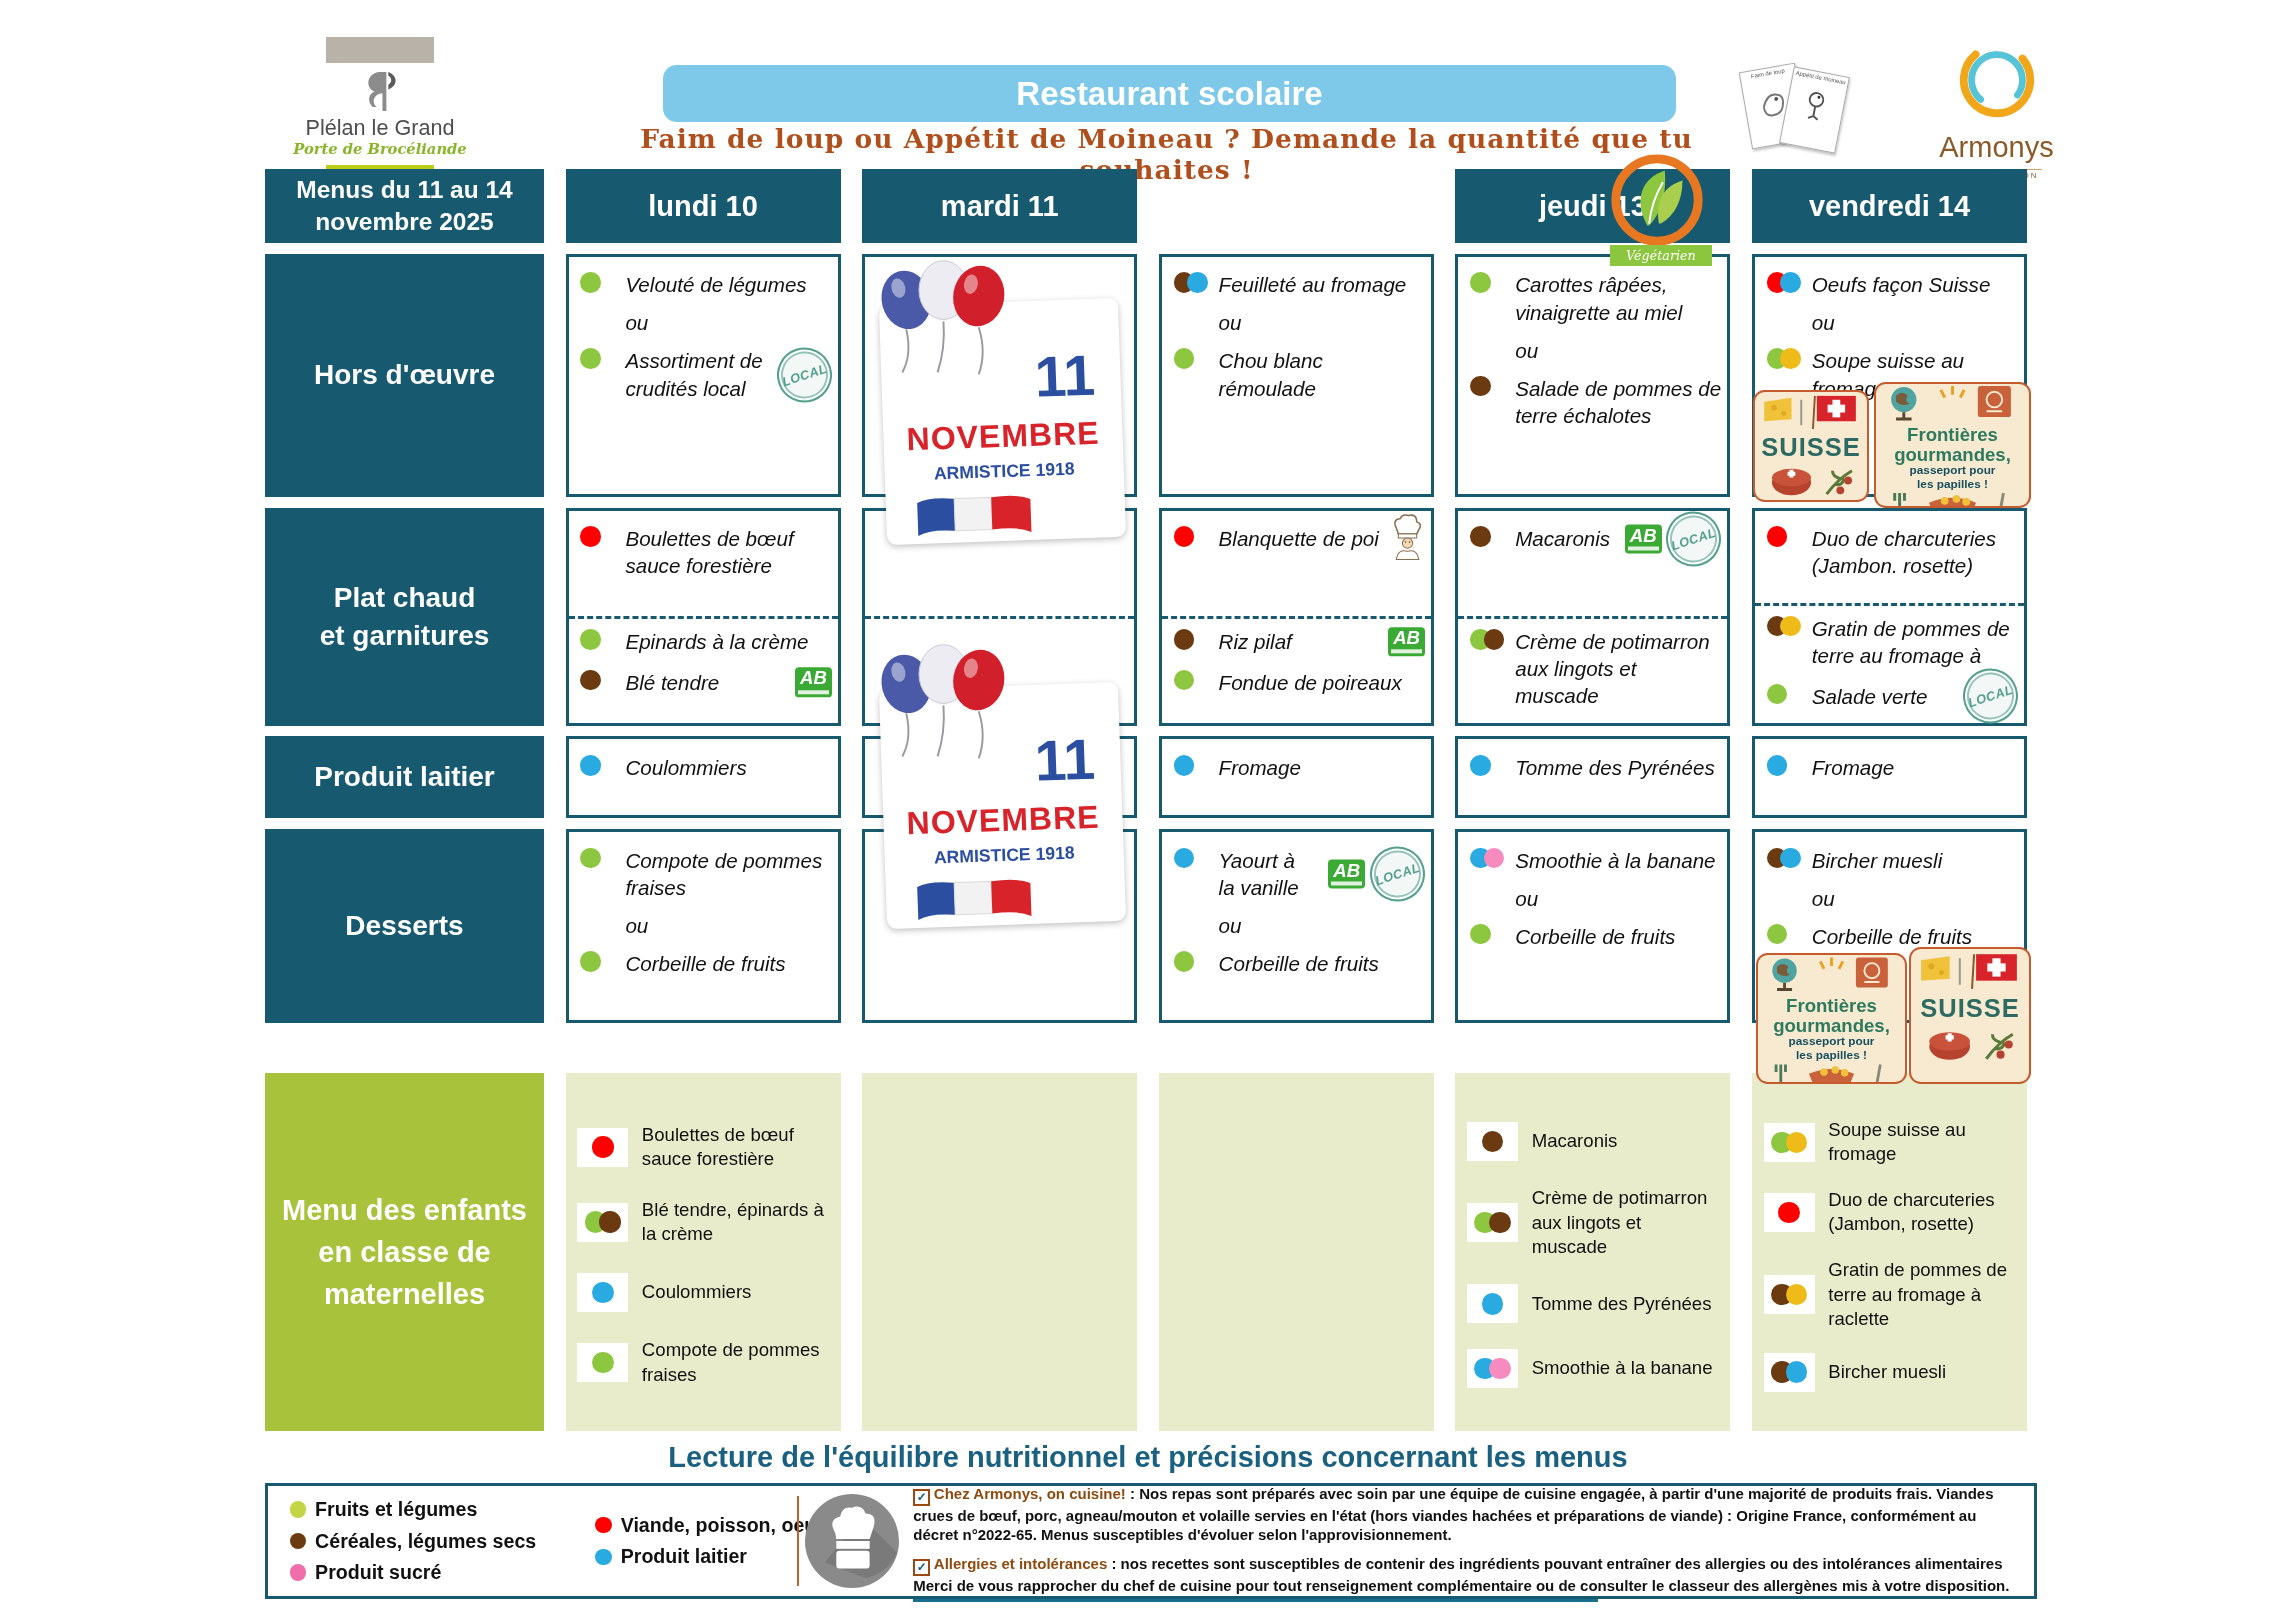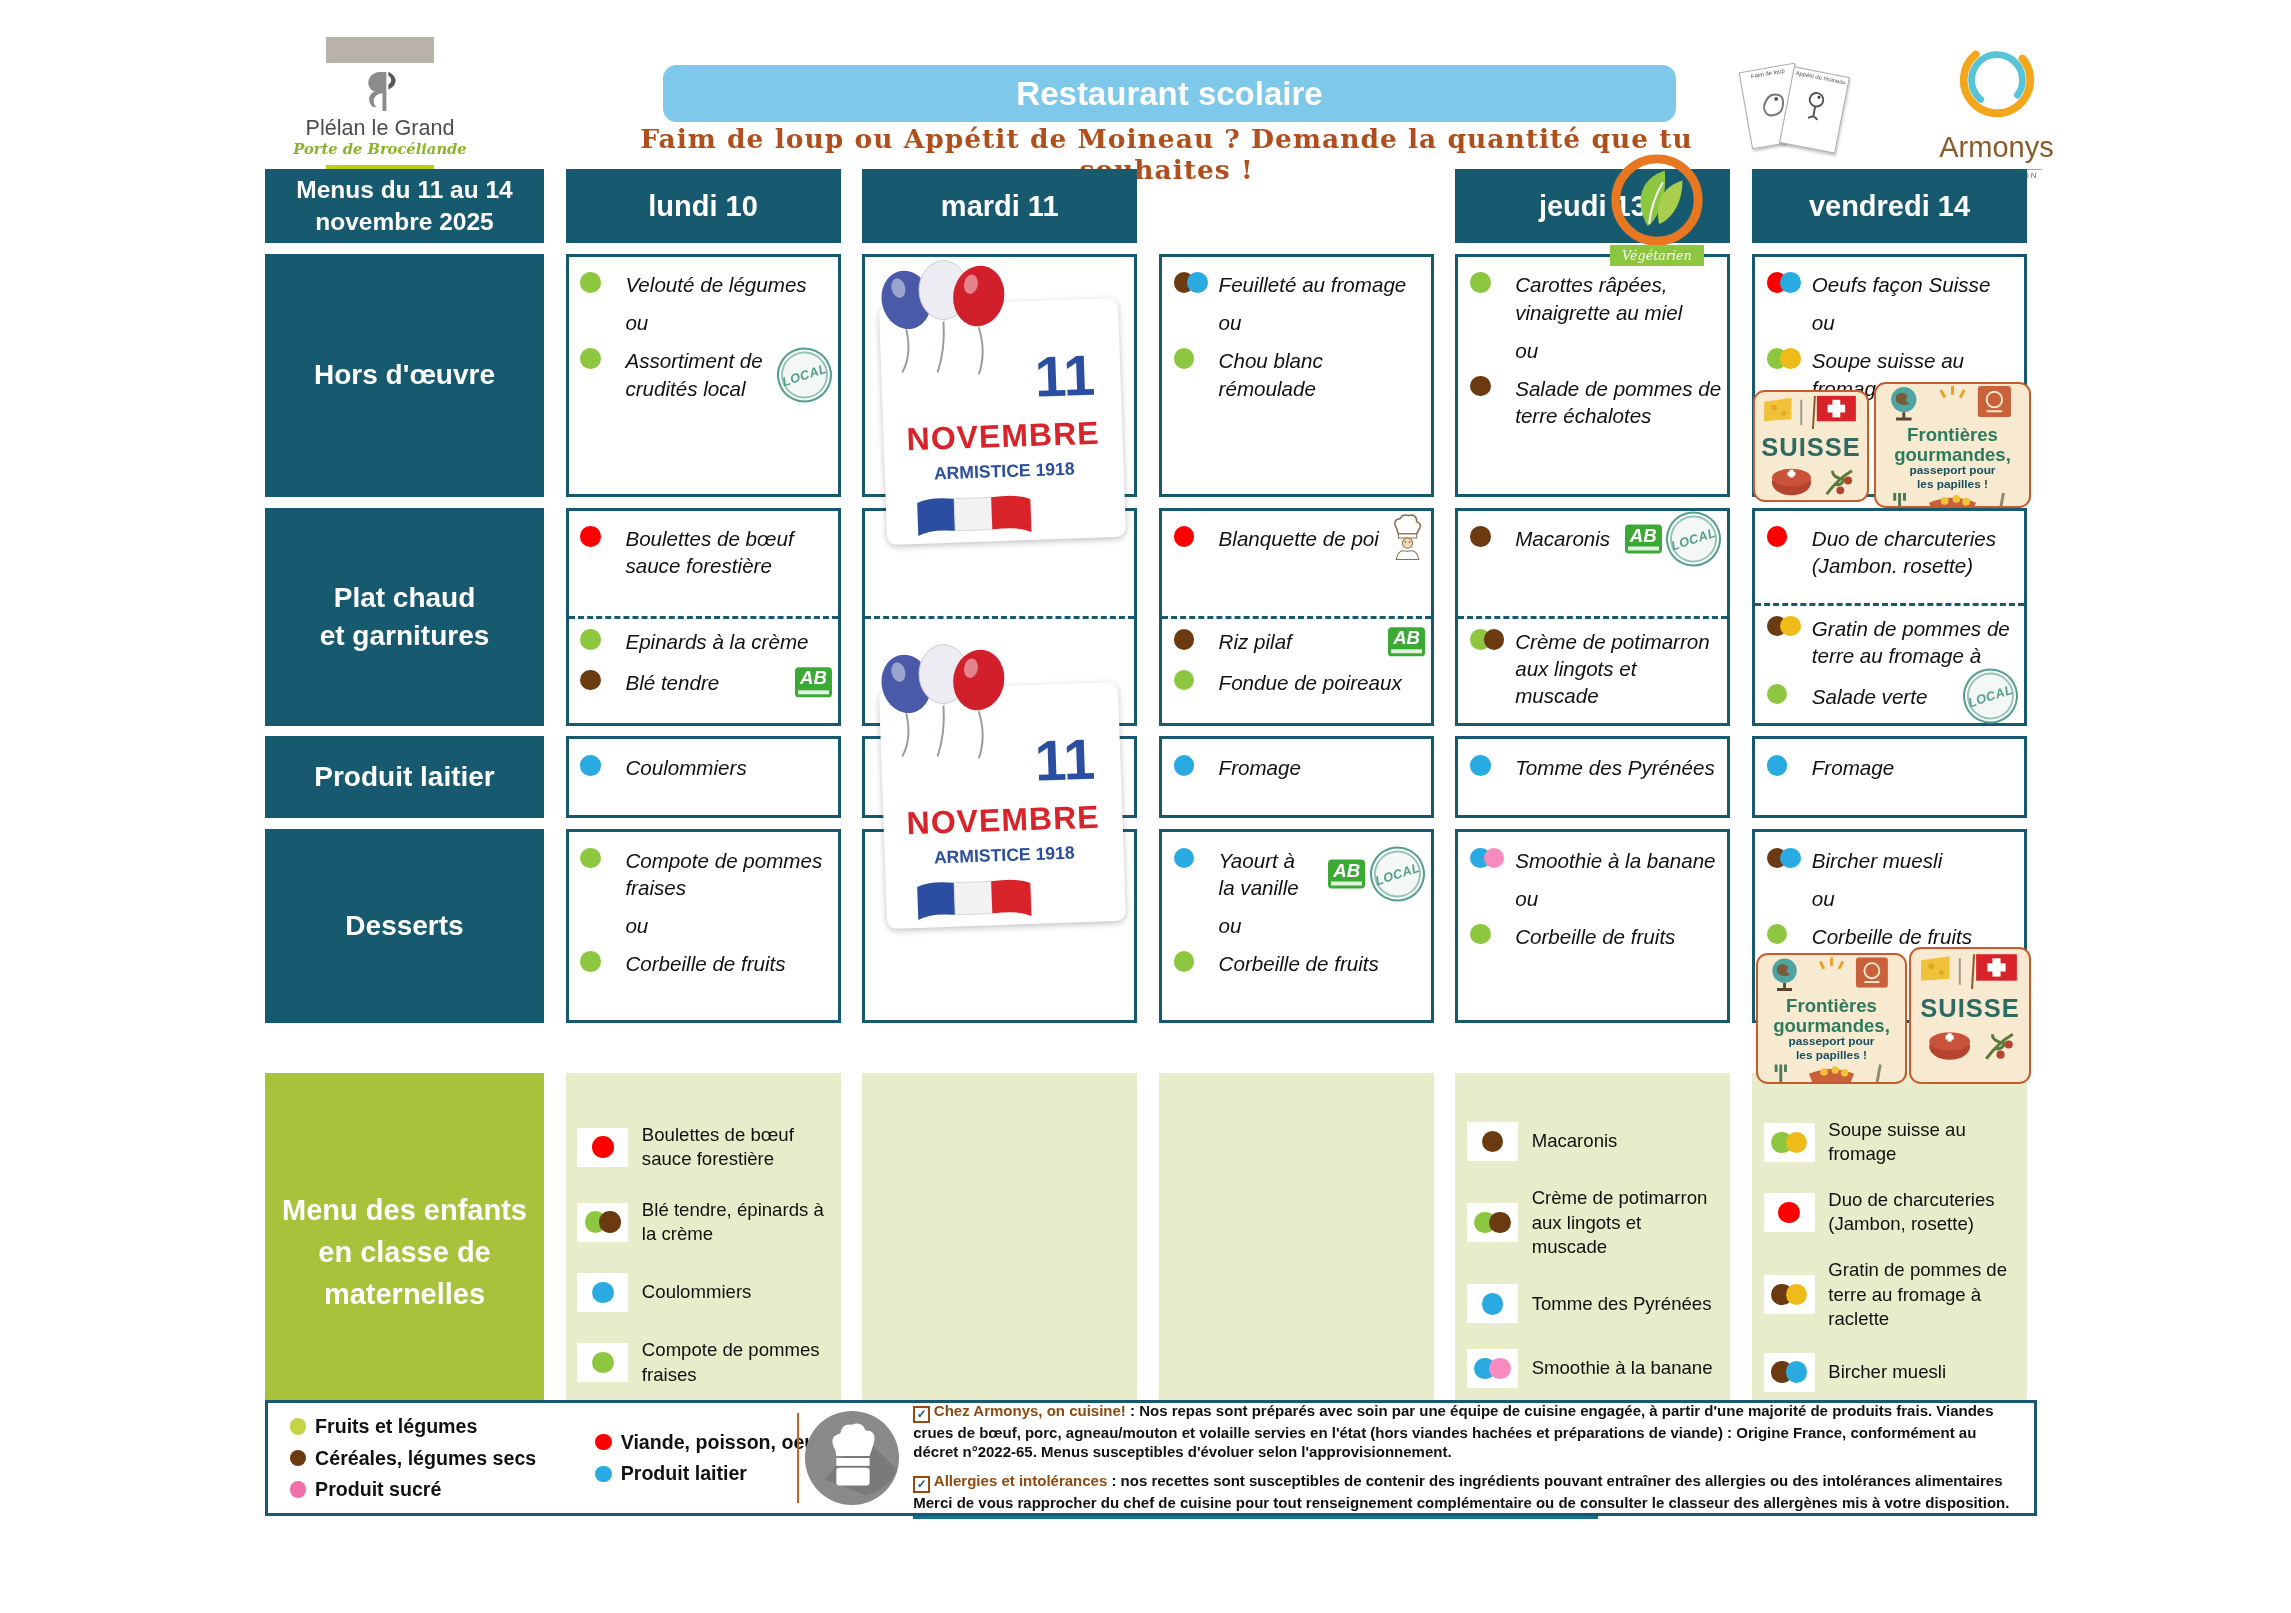--- a/index.html
+++ b/index.html
@@ -72,31 +72,31 @@
   .armistice{width:245px;height:294px;}
   .arm-card{position:absolute;left:5.9px;top:51px;right:0;bottom:3.9px;background:#fff;border-radius:9.8px;
             box-shadow:0 2px 5.9px rgba(0,0,0,.25);transform:rotate(-2deg);text-align:center;padding-top:3.9px;}
   .arm-11{position:absolute;right:25.5px;top:43px;font-size:57px;font-weight:800;color:#2b4ea0;}
   .arm-nov{position:absolute;left:0;right:0;top:116px;font-size:32px;font-weight:800;color:#d8232a;letter-spacing:1px;}
   .arm-sub{position:absolute;left:0;right:0;top:159px;font-size:17.6px;font-weight:800;color:#2b4ea0;}
   .arm-balloons{position:absolute;left:-7.8px;top:-5.9px;z-index:2;}
   .arm-flag{position:absolute;left:29px;bottom:5.9px;}
 
   .veg-badge{width:106px;height:125px;}
-  .veg-banner{position:absolute;left:5.9px;bottom:7.8px;width:94px;height:21.6px;background:#8cc63e;color:#fff;
+  .veg-banner{position:absolute;left:5.9px;bottom:7.8px;width:102px;height:21.6px;background:#8cc63e;color:#fff;
               font-family:"DejaVu Serif",serif;font-style:italic;font-size:12.7px;display:flex;align-items:center;justify-content:center;}
 
   .sticker{background:#f7ead0;border:2.9px solid #c65b2e;border-radius:11.8px;overflow:hidden;text-align:center;}
   .st-suisse-word{font-size:25.5px;font-weight:800;color:#2d6a64;letter-spacing:1px;line-height:1;}
   .st-front-l1{font-size:18.6px;font-weight:800;color:#2d7a5f;line-height:1.05;}
   .st-front-l3{font-size:11.8px;font-weight:800;color:#174f5e;line-height:1.15;}
 
   
   .foot-title{position:absolute;left:265px;top:1441px;width:1766px;text-align:center;color:#1a6080;font-size:29px;font-weight:600;}
-  .legend-box{position:absolute;left:265px;top:1400px;width:1766px;height:110px;border:3.9px solid #175a70;background:#fff;
+  .legend-box{position:absolute;left:265px;top:1483px;width:1766px;height:110px;border:3.9px solid #175a70;background:#fff;
               display:flex;align-items:center;}
   .legend-cols{display:flex;gap:59px;padding-left:21.6px;width:502px;flex:none;}
   .lg-col{display:flex;flex-direction:column;justify-content:center;gap:8.8px;}
   .lg-item{display:flex;align-items:center;gap:8.8px;font-size:19.6px;font-weight:bold;color:#111;white-space:nowrap;}
   .lg-dot{width:16.7px;height:16.7px;border-radius:50%;flex:none;}
   .vline{width:2px;height:90px;background:#c0622a;flex:none;margin-left:5.9px;}
   .chefhat-wrap{width:106px;flex:none;display:flex;justify-content:center;}
   .notes{flex:1;padding:3.9px 15.7px 0 7.8px;}
   .note{font-size:15px;font-weight:bold;color:#111;line-height:1.28;margin:0 0 9.8px;}
   .chk{display:inline-flex;width:12.7px;height:12.7px;border:2px solid #9a4a10;color:#1a6080;font-size:11.8px;line-height:10.8px;

